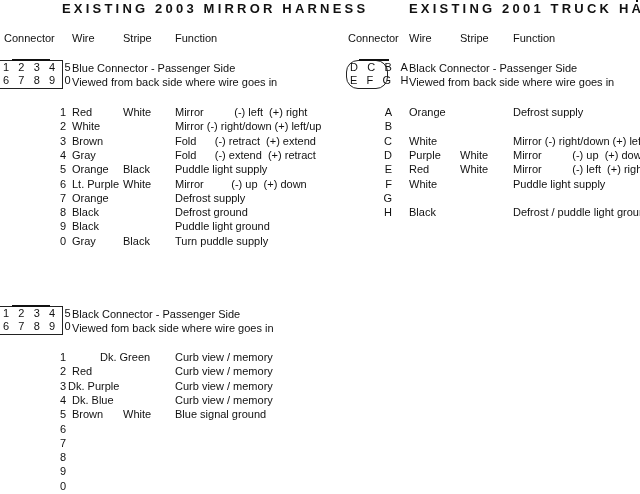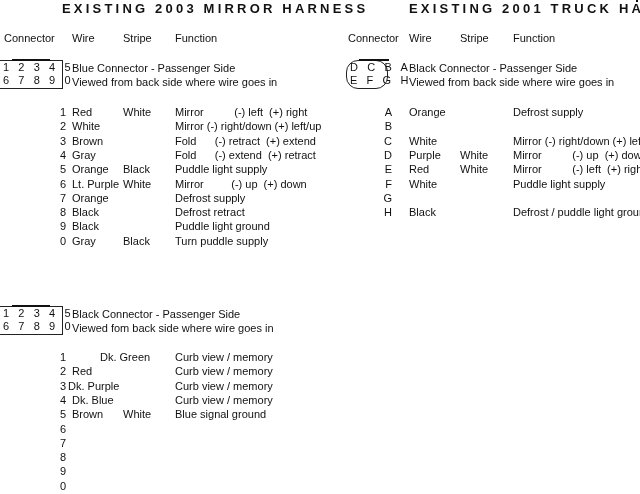--- a/index.html
+++ b/index.html
@@ -65,21 +65,21 @@
     <div class="row-text" style="top: 176.5px; left: 72px; white-space: pre;">Lt. Purple</div>
     <div class="row-text" style="top: 176.5px; left: 123px; white-space: pre;">White</div>
     <div class="row-text" style="top: 176.5px; left: 175px; white-space: pre;">Mirror         (-) up  (+) down</div>
     <div class="row-text" style="top: 190.8px; left: 56px; width: 10px; text-align: right; white-space: pre;">7</div>
     <div class="row-text" style="top: 190.8px; left: 72px; white-space: pre;">Orange</div>
     <div class="row-text" style="top: 190.8px; left: 123px; white-space: pre;"></div>
     <div class="row-text" style="top: 190.8px; left: 175px; white-space: pre;">Defrost supply</div>
     <div class="row-text" style="top: 205.1px; left: 56px; width: 10px; text-align: right; white-space: pre;">8</div>
     <div class="row-text" style="top: 205.1px; left: 72px; white-space: pre;">Black</div>
     <div class="row-text" style="top: 205.1px; left: 123px; white-space: pre;"></div>
-    <div class="row-text" style="top: 205.1px; left: 175px; white-space: pre;">Defrost retract</div>
+    <div class="row-text" style="top: 205.1px; left: 175px; white-space: pre;">Defrost ground</div>
     <div class="row-text" style="top: 219.4px; left: 56px; width: 10px; text-align: right; white-space: pre;">9</div>
     <div class="row-text" style="top: 219.4px; left: 72px; white-space: pre;">Black</div>
     <div class="row-text" style="top: 219.4px; left: 123px; white-space: pre;"></div>
     <div class="row-text" style="top: 219.4px; left: 175px; white-space: pre;">Puddle light ground</div>
     <div class="row-text" style="top: 233.7px; left: 56px; width: 10px; text-align: right; white-space: pre;">0</div>
     <div class="row-text" style="top: 233.7px; left: 72px; white-space: pre;">Gray</div>
     <div class="row-text" style="top: 233.7px; left: 123px; white-space: pre;">Black</div>
     <div class="row-text" style="top: 233.7px; left: 175px; white-space: pre;">Turn puddle supply</div>
   </div>
 

